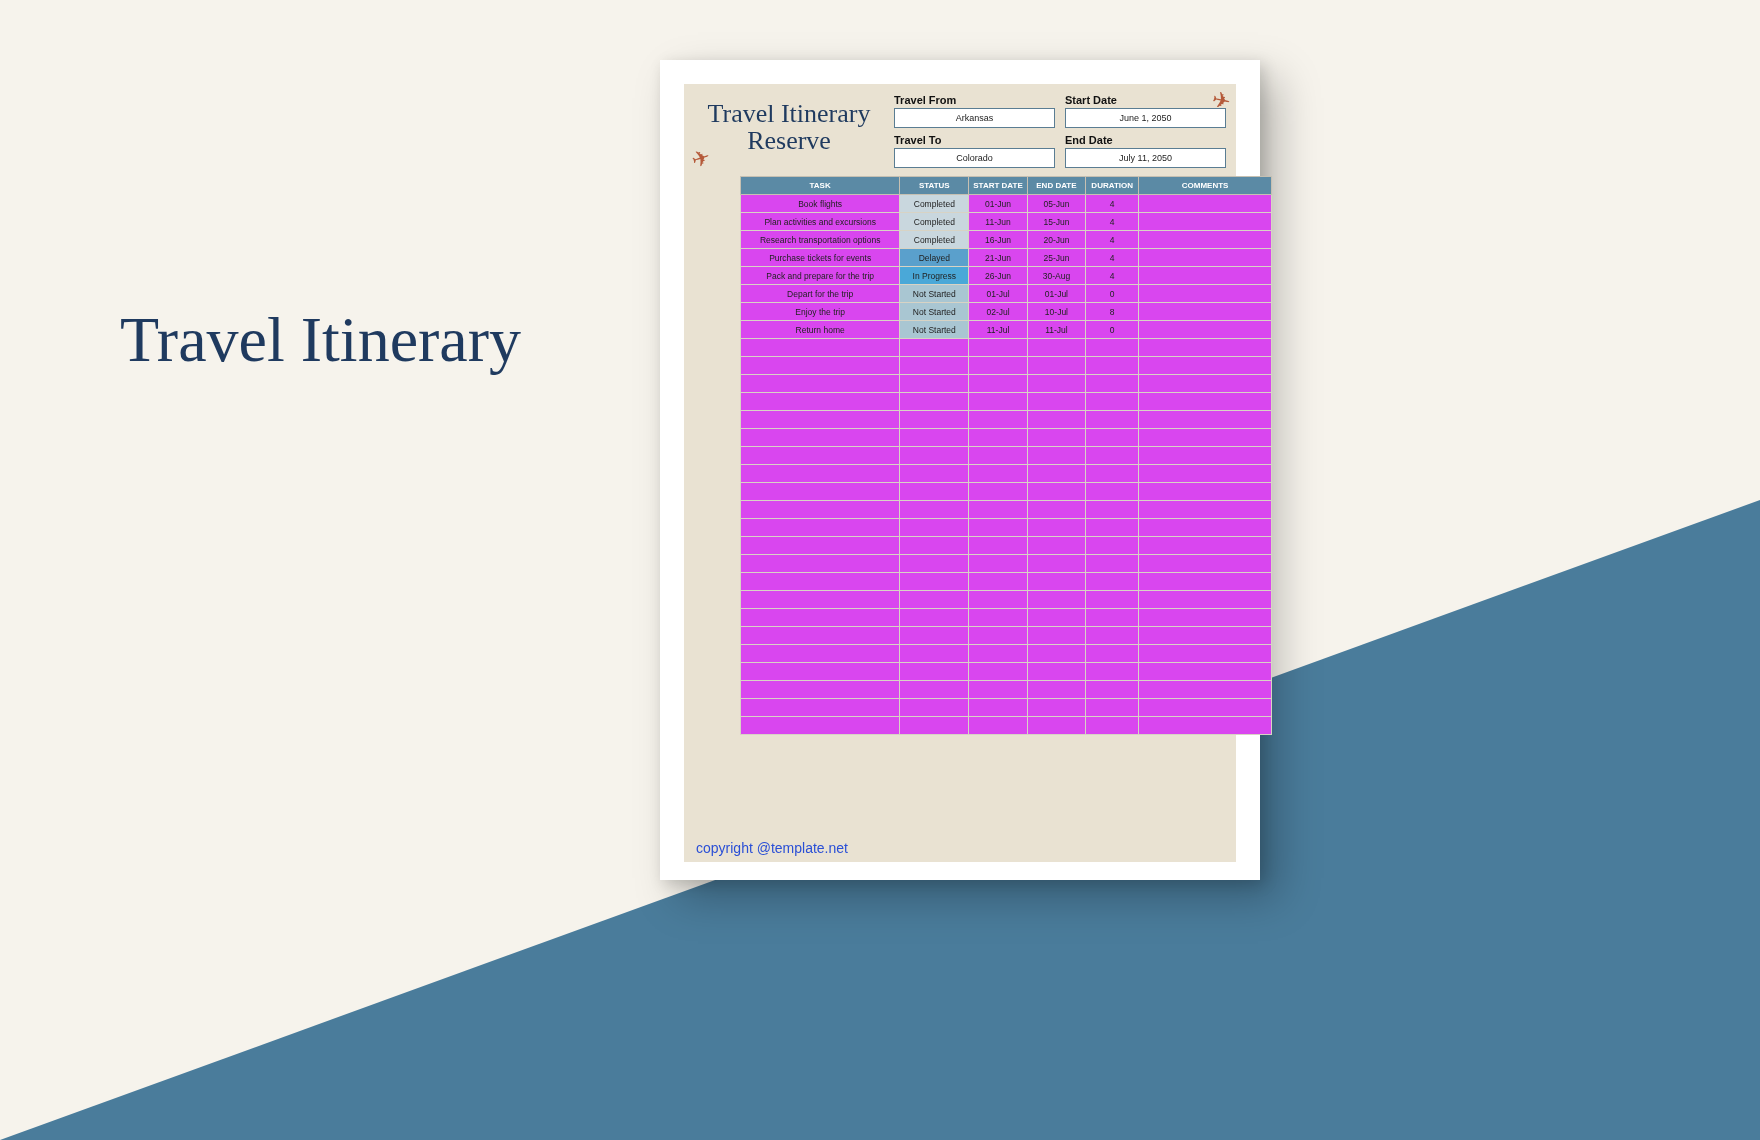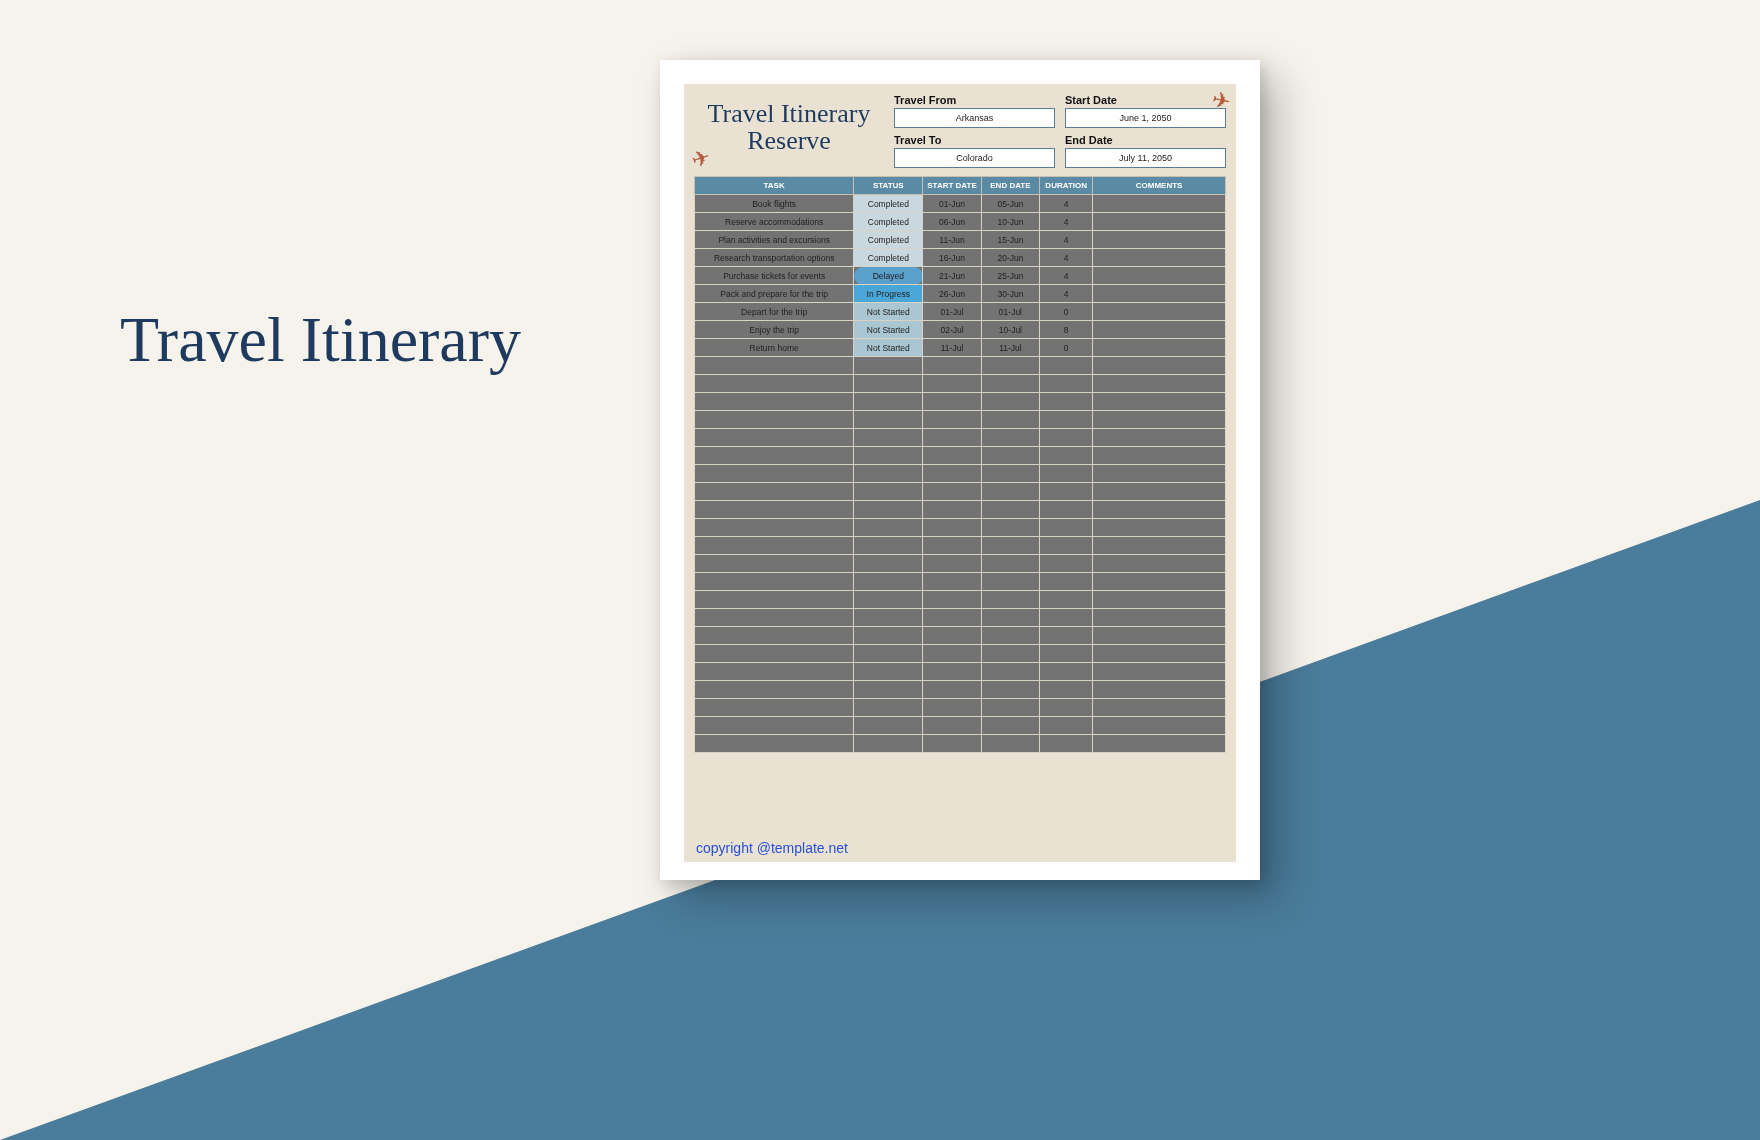--- a/index.html
+++ b/index.html
@@ -92,22 +92,23 @@
   }
   .table-wrap {
     flex: 1;
     display: flex;
     flex-direction: column;
   }
   table.itin {
     width: 100%;
     border-collapse: collapse;
     table-layout: fixed;
-    background: #737373;
+    background: #d946ef;
     font-size: 8.5px;
+    margin-left: 46px;
   }
   table.itin th {
     background: #5b8aa5;
     color: #ffffff;
     font-size: 8px;
     font-weight: bold;
     text-align: center;
     padding: 4px 2px;
     border: 1px solid #c6c0b2;
     text-transform: uppercase;
@@ -122,21 +123,21 @@
     overflow: hidden;
   }
   table.itin td.task { text-align: center; }
   col.c-task { width: 30%; }
   col.c-status { width: 13%; }
   col.c-sd { width: 11%; }
   col.c-ed { width: 11%; }
   col.c-dur { width: 10%; }
   col.c-com { width: 25%; }
   .st-completed { background: #c9d7de; }
-  .st-delayed   { background: #5aa0cc; color: #ffffff; border-radius: 9px; }
+  .st-delayed   { background: #5aa0cc; color: #ffffff; }
   .st-inprogress{ background: #4aa8d8; color: #ffffff; }
   .st-notstarted{ background: #a9c6d2; }
   .copyright {
     font-size: 14px;
     color: #2a4fd6;
     padding: 4px 2px 0 2px;
   }
 </style>
 </head>
 <body>
@@ -202,28 +203,20 @@
           <tbody id="itin-body">
               <tr>
                 <td class="task">Book flights</td>
                 <td class="st-completed">Completed</td>
                 <td>01-Jun</td>
                 <td>05-Jun</td>
                 <td>4</td>
                 <td></td>
               </tr>
               <tr>
-                <td class="task">Reserve accommodations</td>
-                <td class="st-completed">Completed</td>
-                <td>06-Jun</td>
-                <td>10-Jun</td>
-                <td>4</td>
-                <td></td>
-              </tr>
-              <tr>
                 <td class="task">Plan activities and excursions</td>
                 <td class="st-completed">Completed</td>
                 <td>11-Jun</td>
                 <td>15-Jun</td>
                 <td>4</td>
                 <td></td>
               </tr>
               <tr>
                 <td class="task">Research transportation options</td>
                 <td class="st-completed">Completed</td>
@@ -237,21 +230,21 @@
                 <td class="st-delayed">Delayed</td>
                 <td>21-Jun</td>
                 <td>25-Jun</td>
                 <td>4</td>
                 <td></td>
               </tr>
               <tr>
                 <td class="task">Pack and prepare for the trip</td>
                 <td class="st-inprogress">In Progress</td>
                 <td>26-Jun</td>
-                <td>30-Jun</td>
+                <td>30-Aug</td>
                 <td>4</td>
                 <td></td>
               </tr>
               <tr>
                 <td class="task">Depart for the trip</td>
                 <td class="st-notstarted">Not Started</td>
                 <td>01-Jul</td>
                 <td>01-Jul</td>
                 <td>0</td>
                 <td></td>

